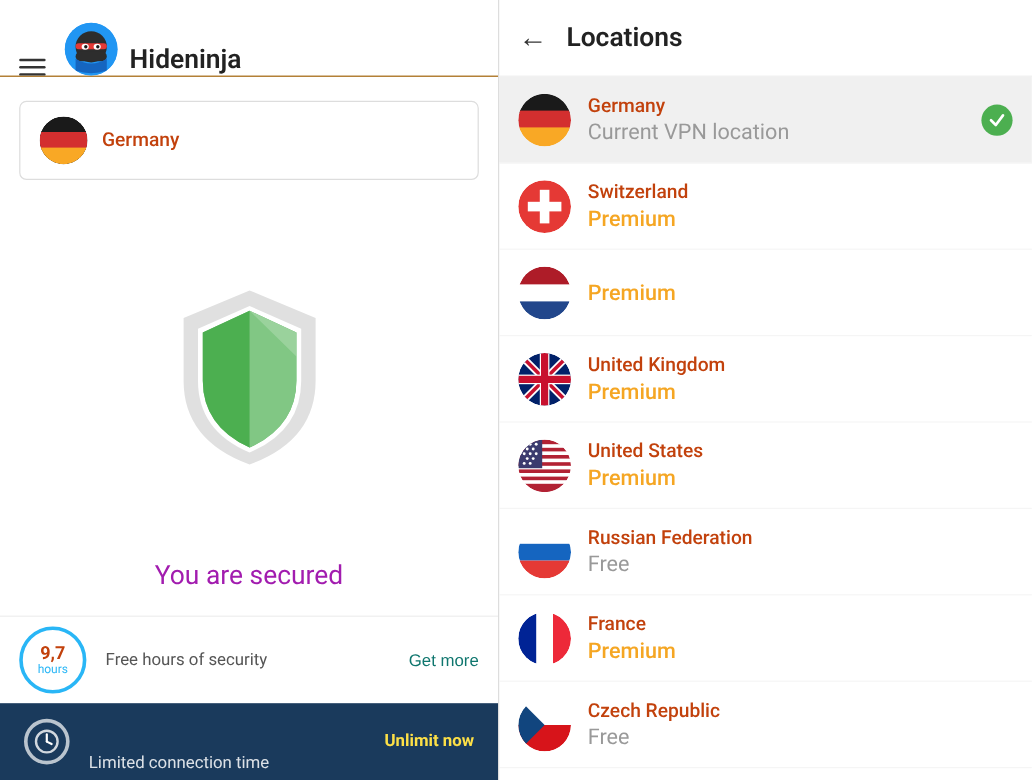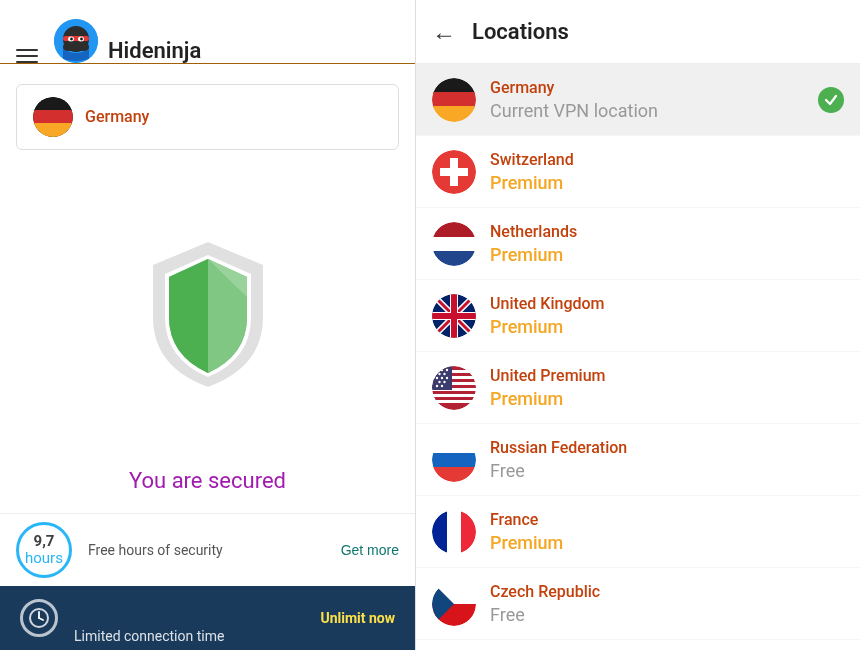--- a/index.html
+++ b/index.html
@@ -119,27 +119,27 @@
       display: flex;
       flex-direction: column;
       align-items: center;
       justify-content: center;
       flex-shrink: 0;
     }
 
     .hours-number {
       font-size: 15px;
       font-weight: 700;
-      color: #404040;
+      color: #c2410c;
       line-height: 1.1;
       text-align: center;
     }
 
     .hours-label-small {
-      font-size: 15px;
+      font-size: 10px;
       color: #29b6f6;
     }
 
     .free-hours-text {
       flex: 1;
       font-size: 14px;
       color: #555;
     }
 
     .get-more-btn {
@@ -433,21 +433,20 @@
             <clipPath id="f_nl">
               <circle cx="22" cy="22" r="22"></circle>
             </clipPath>
             <g clip-path="url(#f_nl)">
               <rect x="0" y="0" width="44" height="15" fill="#ae1c28"></rect>
               <rect x="0" y="15" width="44" height="14" fill="white"></rect>
               <rect x="0" y="29" width="44" height="15" fill="#21468b"></rect>
             </g>
           </svg></div>
         <div class="location-info">
-          <div class="location-name">Netherlands</div>
           <div class="location-sub premium">Premium</div>
         </div>
       </div>
       <div class="location-item">
         <div class="flag-circle-lg"><svg width="44" height="44" viewBox="0 0 44 44">
             <clipPath id="f_uk">
               <circle cx="22" cy="22" r="22"></circle>
             </clipPath>
             <g clip-path="url(#f_uk)">
               <rect x="0" y="0" width="44" height="44" fill="#012169"></rect>
@@ -489,21 +488,21 @@
       <circle cx="5" cy="12" r="1.2" fill="white"></circle>
               <circle cx="10" cy="12" r="1.2" fill="white"></circle>
               <circle cx="15" cy="12" r="1.2" fill="white"></circle>
       <circle cx="7.5" cy="16" r="1.2" fill="white"></circle>
               <circle cx="12.5" cy="16" r="1.2" fill="white"></circle>
       <circle cx="5" cy="20" r="1.2" fill="white"></circle>
               <circle cx="10" cy="20" r="1.2" fill="white"></circle>
       </g>
           </svg></div>
         <div class="location-info">
-          <div class="location-name">United Premium</div>
+          <div class="location-name">United States</div>
           <div class="location-sub premium">Premium</div>
         </div>
       </div>
       <div class="location-item">
         <div class="flag-circle-lg"><svg width="44" height="44" viewBox="0 0 44 44">
             <clipPath id="f_ru">
               <circle cx="22" cy="22" r="22"></circle>
             </clipPath>
             <g clip-path="url(#f_ru)">
               <rect x="0" y="0" width="44" height="15" fill="white"></rect>

